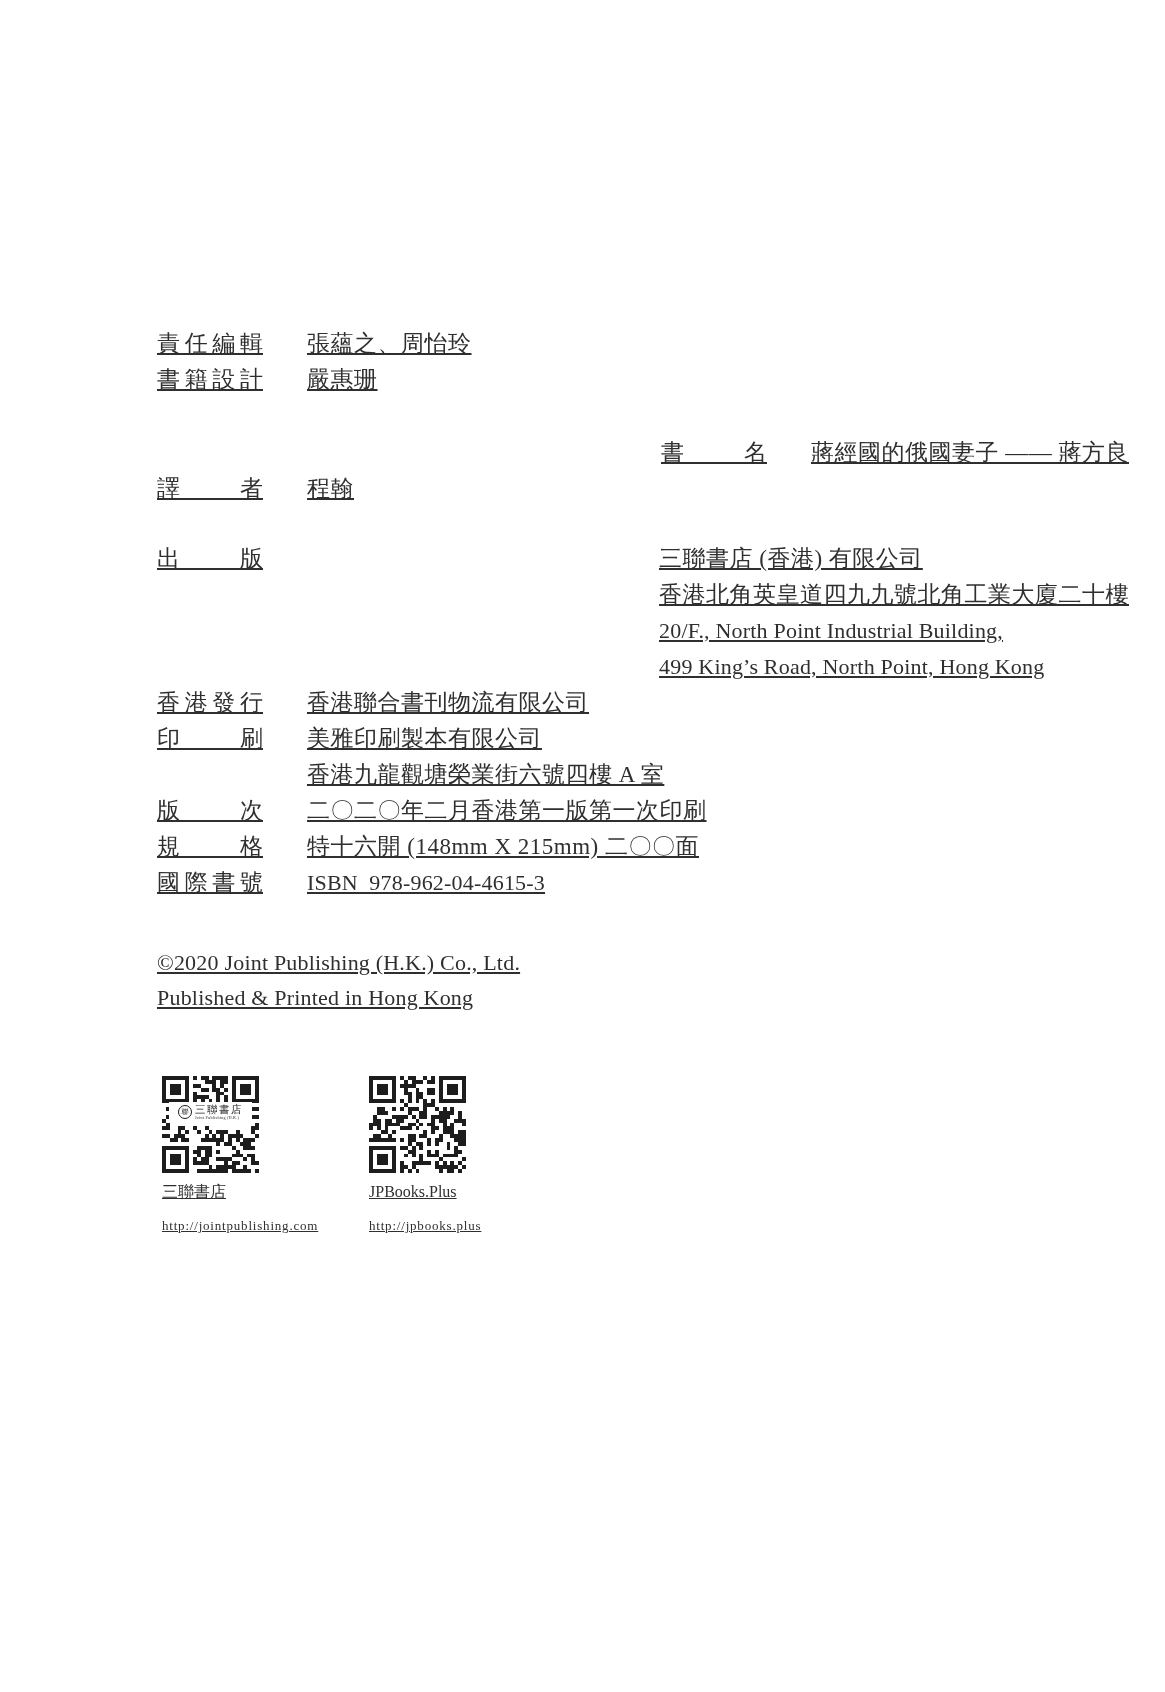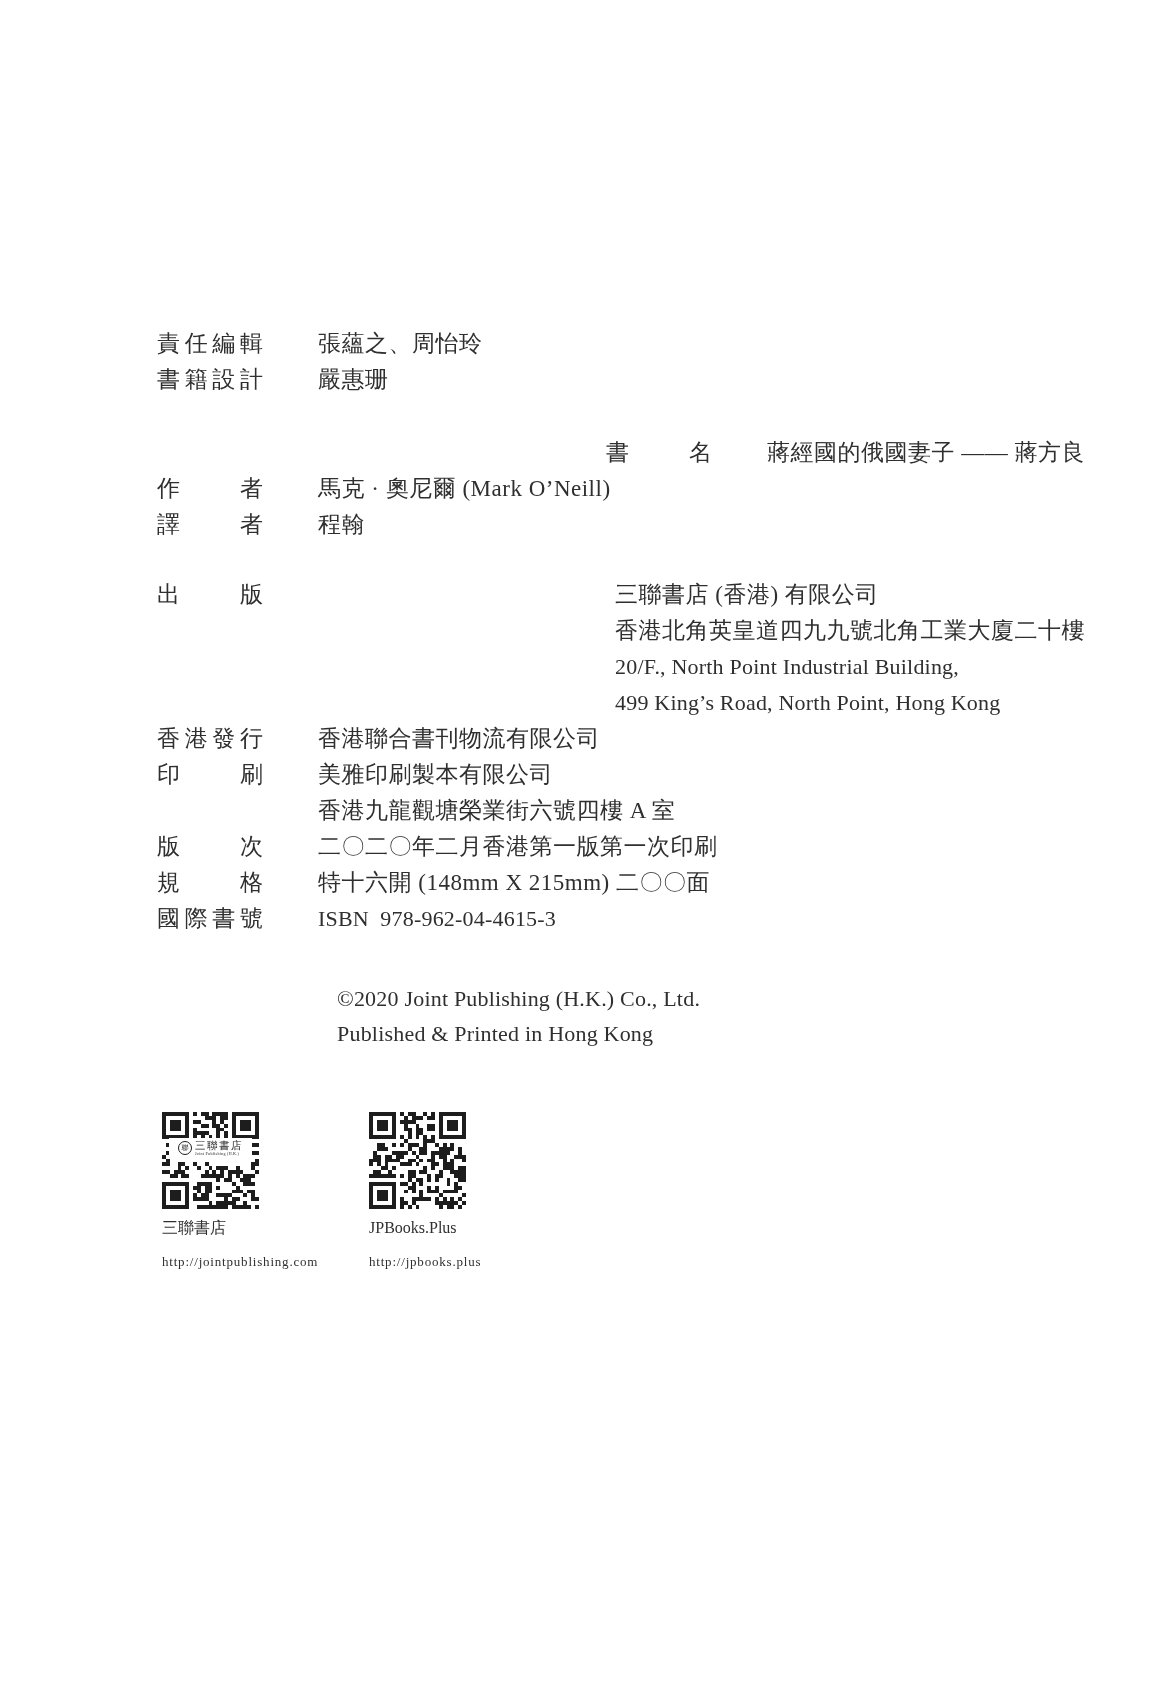--- a/index.html
+++ b/index.html
@@ -8,43 +8,44 @@
     width: 1165px;
     height: 1692px;
     font-family: "Liberation Serif", "DejaVu Serif", serif;
     color: #2f2f2f;
     overflow: hidden;
   }
   .page {
     position: relative;
     width: 1165px;
     height: 1692px;
-    padding: 326px 80px 0 157px;
+    padding: 326px 36px 0 157px;
+    text-decoration: underline;
   }
   .row { display: flex; align-items: flex-start; }
   .row .label {
     flex: none;
     width: 106px;
     font-size: 23px;
     line-height: 36px;
     text-align: justify;
     text-align-last: justify;
     -moz-text-align-last: justify;
   }
-  .row .value { margin-left: 55px; }
+  .row .value { margin-left: 44px; }
   .line {
     font-size: 23px;
     line-height: 36px;
     white-space: pre;
     letter-spacing: 0.5px;
   }
   .line.en { font-size: 22px; letter-spacing: 0.2px; }
   .gap-a { margin-top: 37px; justify-content: flex-end; }
   .gap-b { margin-top: 34px; justify-content: space-between; }
-  .copyright { margin-left: 180px; margin-top: 44px; }
+  .copyright { margin-top: 44px; }
   .copyright .line { font-size: 22px; line-height: 35px; }
   .qr-section { display: flex; gap: 87px; margin-top: 61px; margin-left: 5px; }
   .qr-block { width: 120px; }
   .qr-frame { position: relative; width: 97px; height: 97px; }
   .qr-frame svg { display: block; width: 97px; height: 97px; }
   .qr-logo {
     position: absolute; left: 7px; right: 7px; top: 26px; height: 20px;
     background: #ffffff;
     display: flex; align-items: center; justify-content: center; gap: 3px;
   }
@@ -75,26 +76,20 @@
     <span class="label">書籍設計</span>
     <div class="value">
       <div class="line">嚴惠珊</div>
     </div>
   </div>
 
   <div class="row gap-a">
     <span class="label">書名</span>
     <div class="value">
       <div class="line">蔣經國的俄國妻子 —— 蔣方良</div>
-    </div>
-  </div>
-  <div class="row">
-    <span class="label">作者</span>
-    <div class="value">
-      <div class="line">馬克 · 奧尼爾 (Mark O’Neill)</div>
     </div>
   </div>
   <div class="row">
     <span class="label">譯者</span>
     <div class="value">
       <div class="line">程翰</div>
     </div>
   </div>
 
   <div class="row gap-b">

